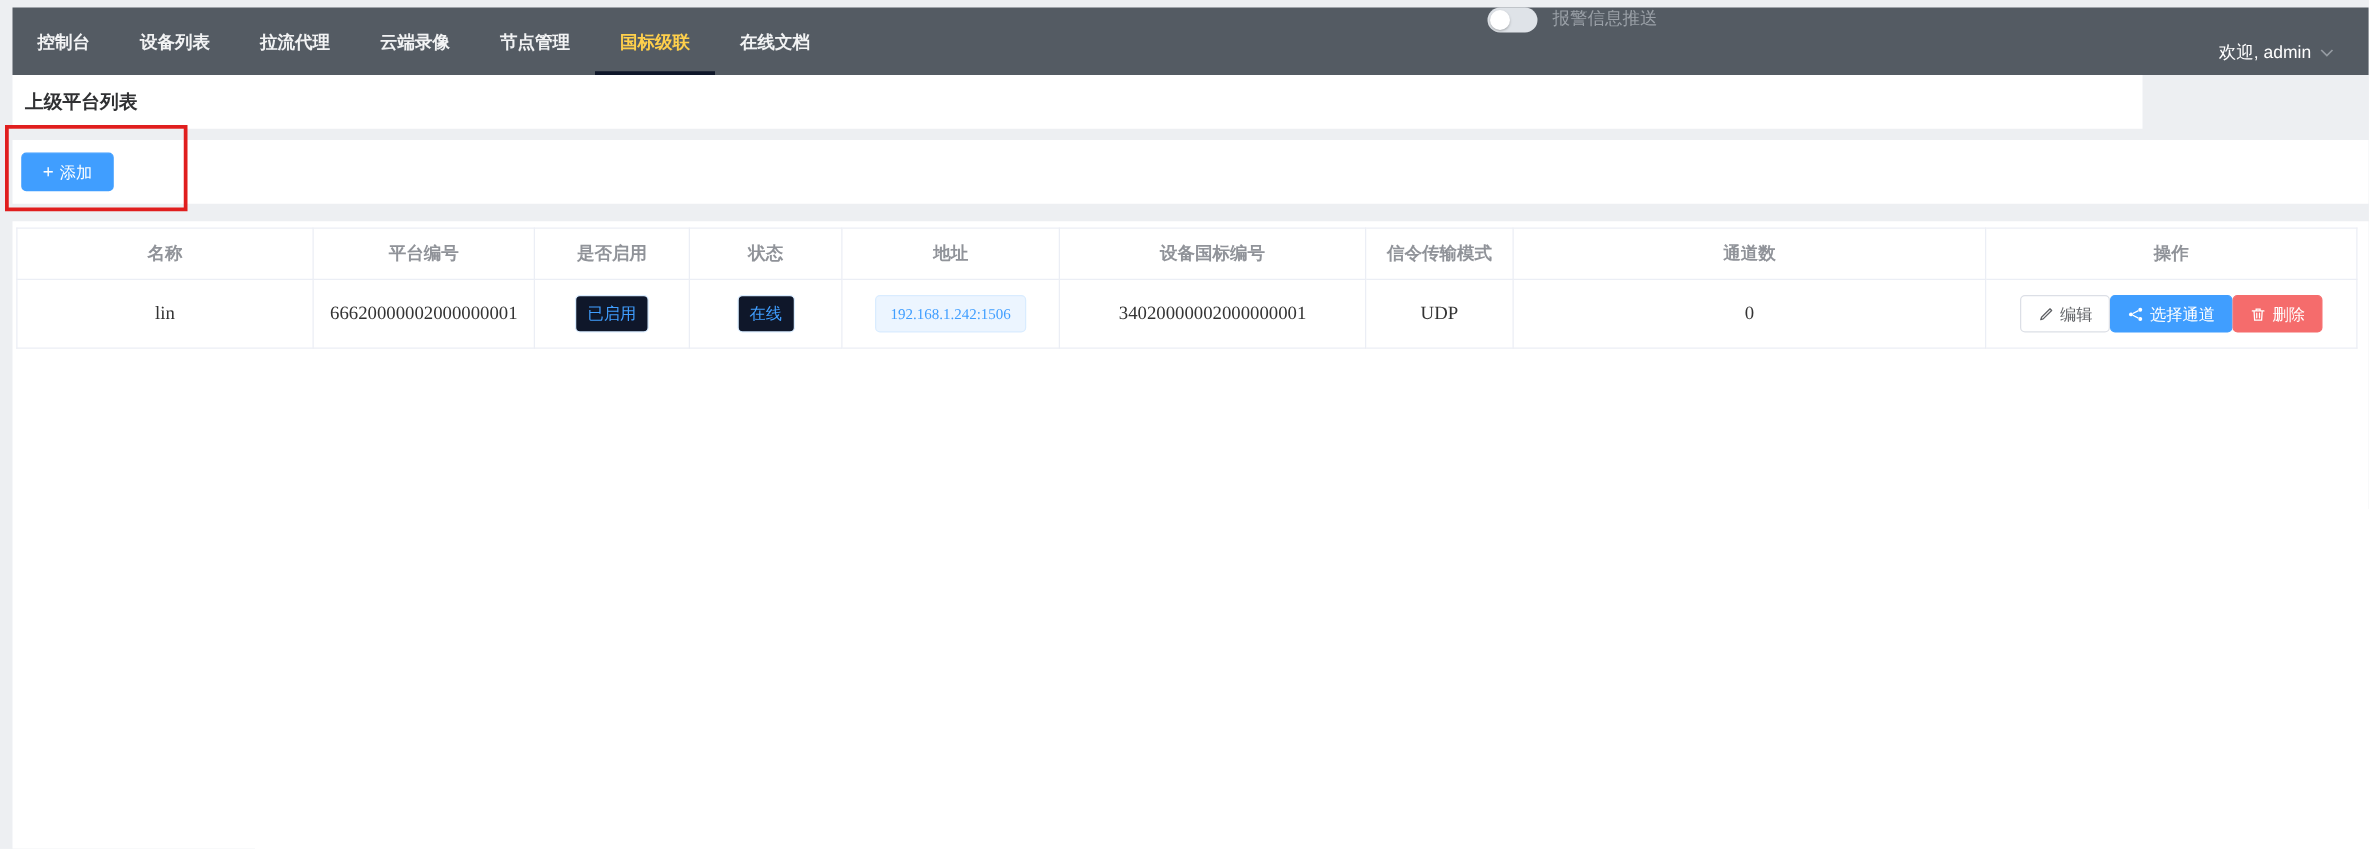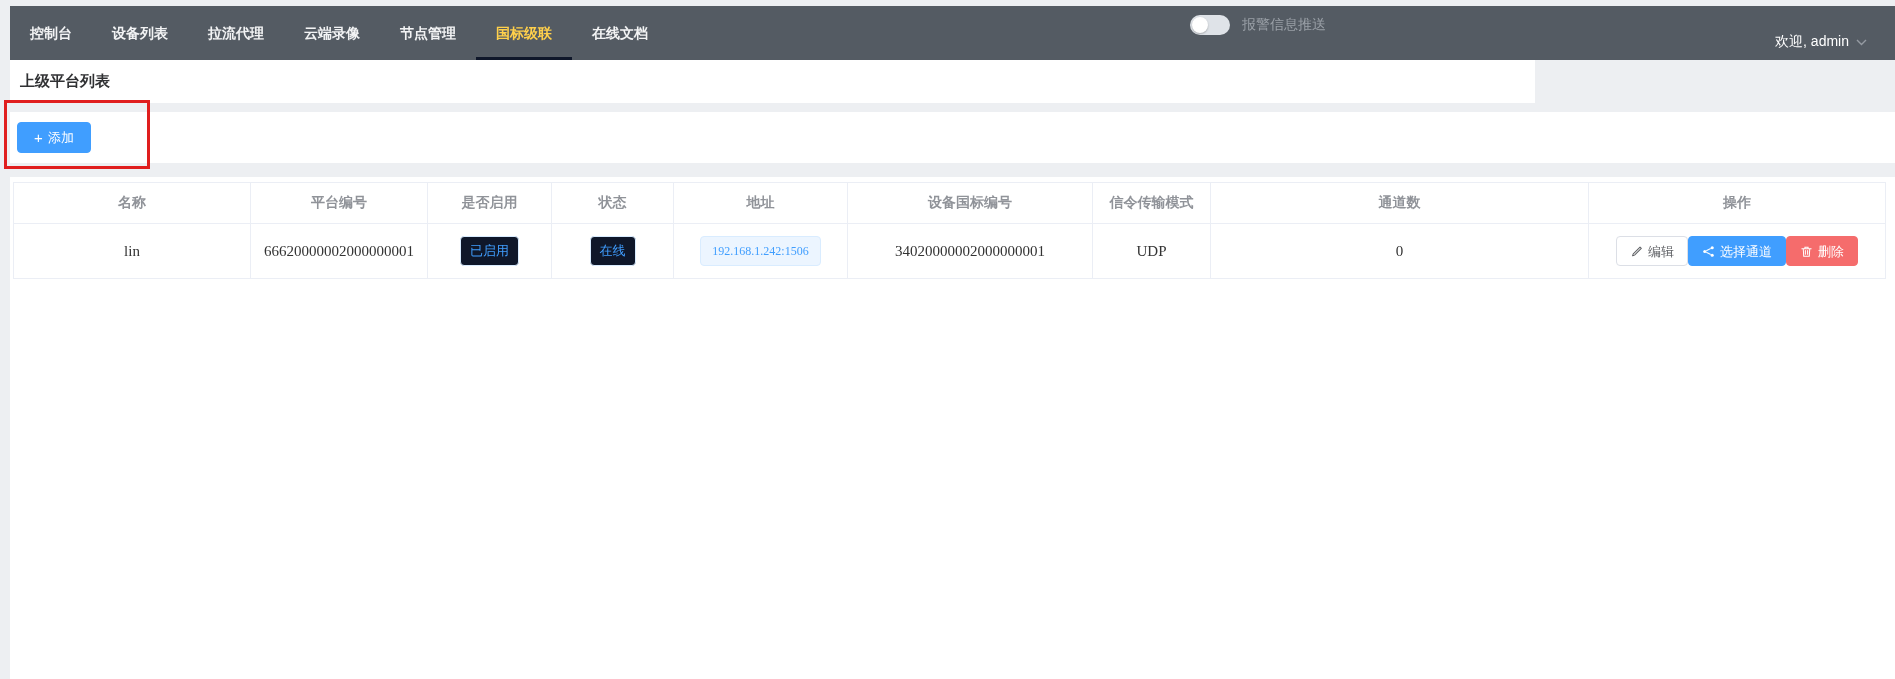--- a/index.html
+++ b/index.html
@@ -3,29 +3,29 @@
 <meta charset="utf-8">
 <style>
   * { margin:0; padding:0; box-sizing:border-box; }
   html,body { width:1895px; height:679px; background:#edeff2; font-family:"Liberation Sans", sans-serif; overflow:hidden; position:relative; }
 
   
   .navbar { position:absolute; left:10px; top:6px; width:1885px; height:54px; background:#545b63; display:flex; align-items:stretch; }
   .nav-items { display:flex;font-weight:bold; }
   .nav-item { line-height:54px; height:54px; padding:0 20px; font-size:14px; color:#f2f3f4; cursor:pointer; white-space:nowrap; }
   .nav-item.active { color:#ffd04b; border-bottom:3px solid #0f172a; }
-  .nav-right-toggle { position:absolute; left:1180px; top:0; height:38px; display:flex; align-items:center; gap:12px; }
+  .nav-right-toggle { position:absolute; left:1180px; top:0; height:38px; display:flex; gap:12px; }
   .switch { width:40px; height:20px; border-radius:10px; background:#dfe3e8; position:relative; cursor:pointer; }
   .switch .knob { position:absolute; left:2px; top:2px; width:16px; height:16px; border-radius:50%; background:#fff; box-shadow:0 1px 2px rgba(0,0,0,.25); }
   .toggle-label { font-size:14px; color:#9aa0a7; }
   .nav-admin { position:absolute; right:28px; top:0; height:72px; display:flex; align-items:center; gap:7px; color:#ffffff; font-size:14px; cursor:pointer; }
   .chev { color:#959ba2; display:flex; align-items:center; }
 
   
-  .titlebar { position:absolute; left:10px; top:60px; width:1525px; height:43px; background:#ffffff; display:flex; align-items:center; }
+  .titlebar { position:absolute; left:10px; top:60px; width:1704px; height:43px; background:#ffffff; display:flex; align-items:center; }
   .page-title { margin-left:10px; font-size:15px; font-weight:bold; color:#303133; }
 
   
   .toolbar { position:absolute; left:10px; top:112px; width:1885px; height:51px; background:#ffffff; }
   .btn-add { position:absolute; left:7px; top:10px; width:74px; height:31px; background:#409eff; border:1px solid #409eff; border-radius:4px; color:#ffffff; font-size:13px; display:flex; align-items:center; justify-content:center; gap:5px; cursor:pointer; }
   .btn-add .plus { font-size:15px; line-height:1; }
 
   
   .annotation-box { position:absolute; left:4px; top:100px; width:146px; height:69px; border:3px solid #e01e1e; z-index:50; pointer-events:none; }
 

